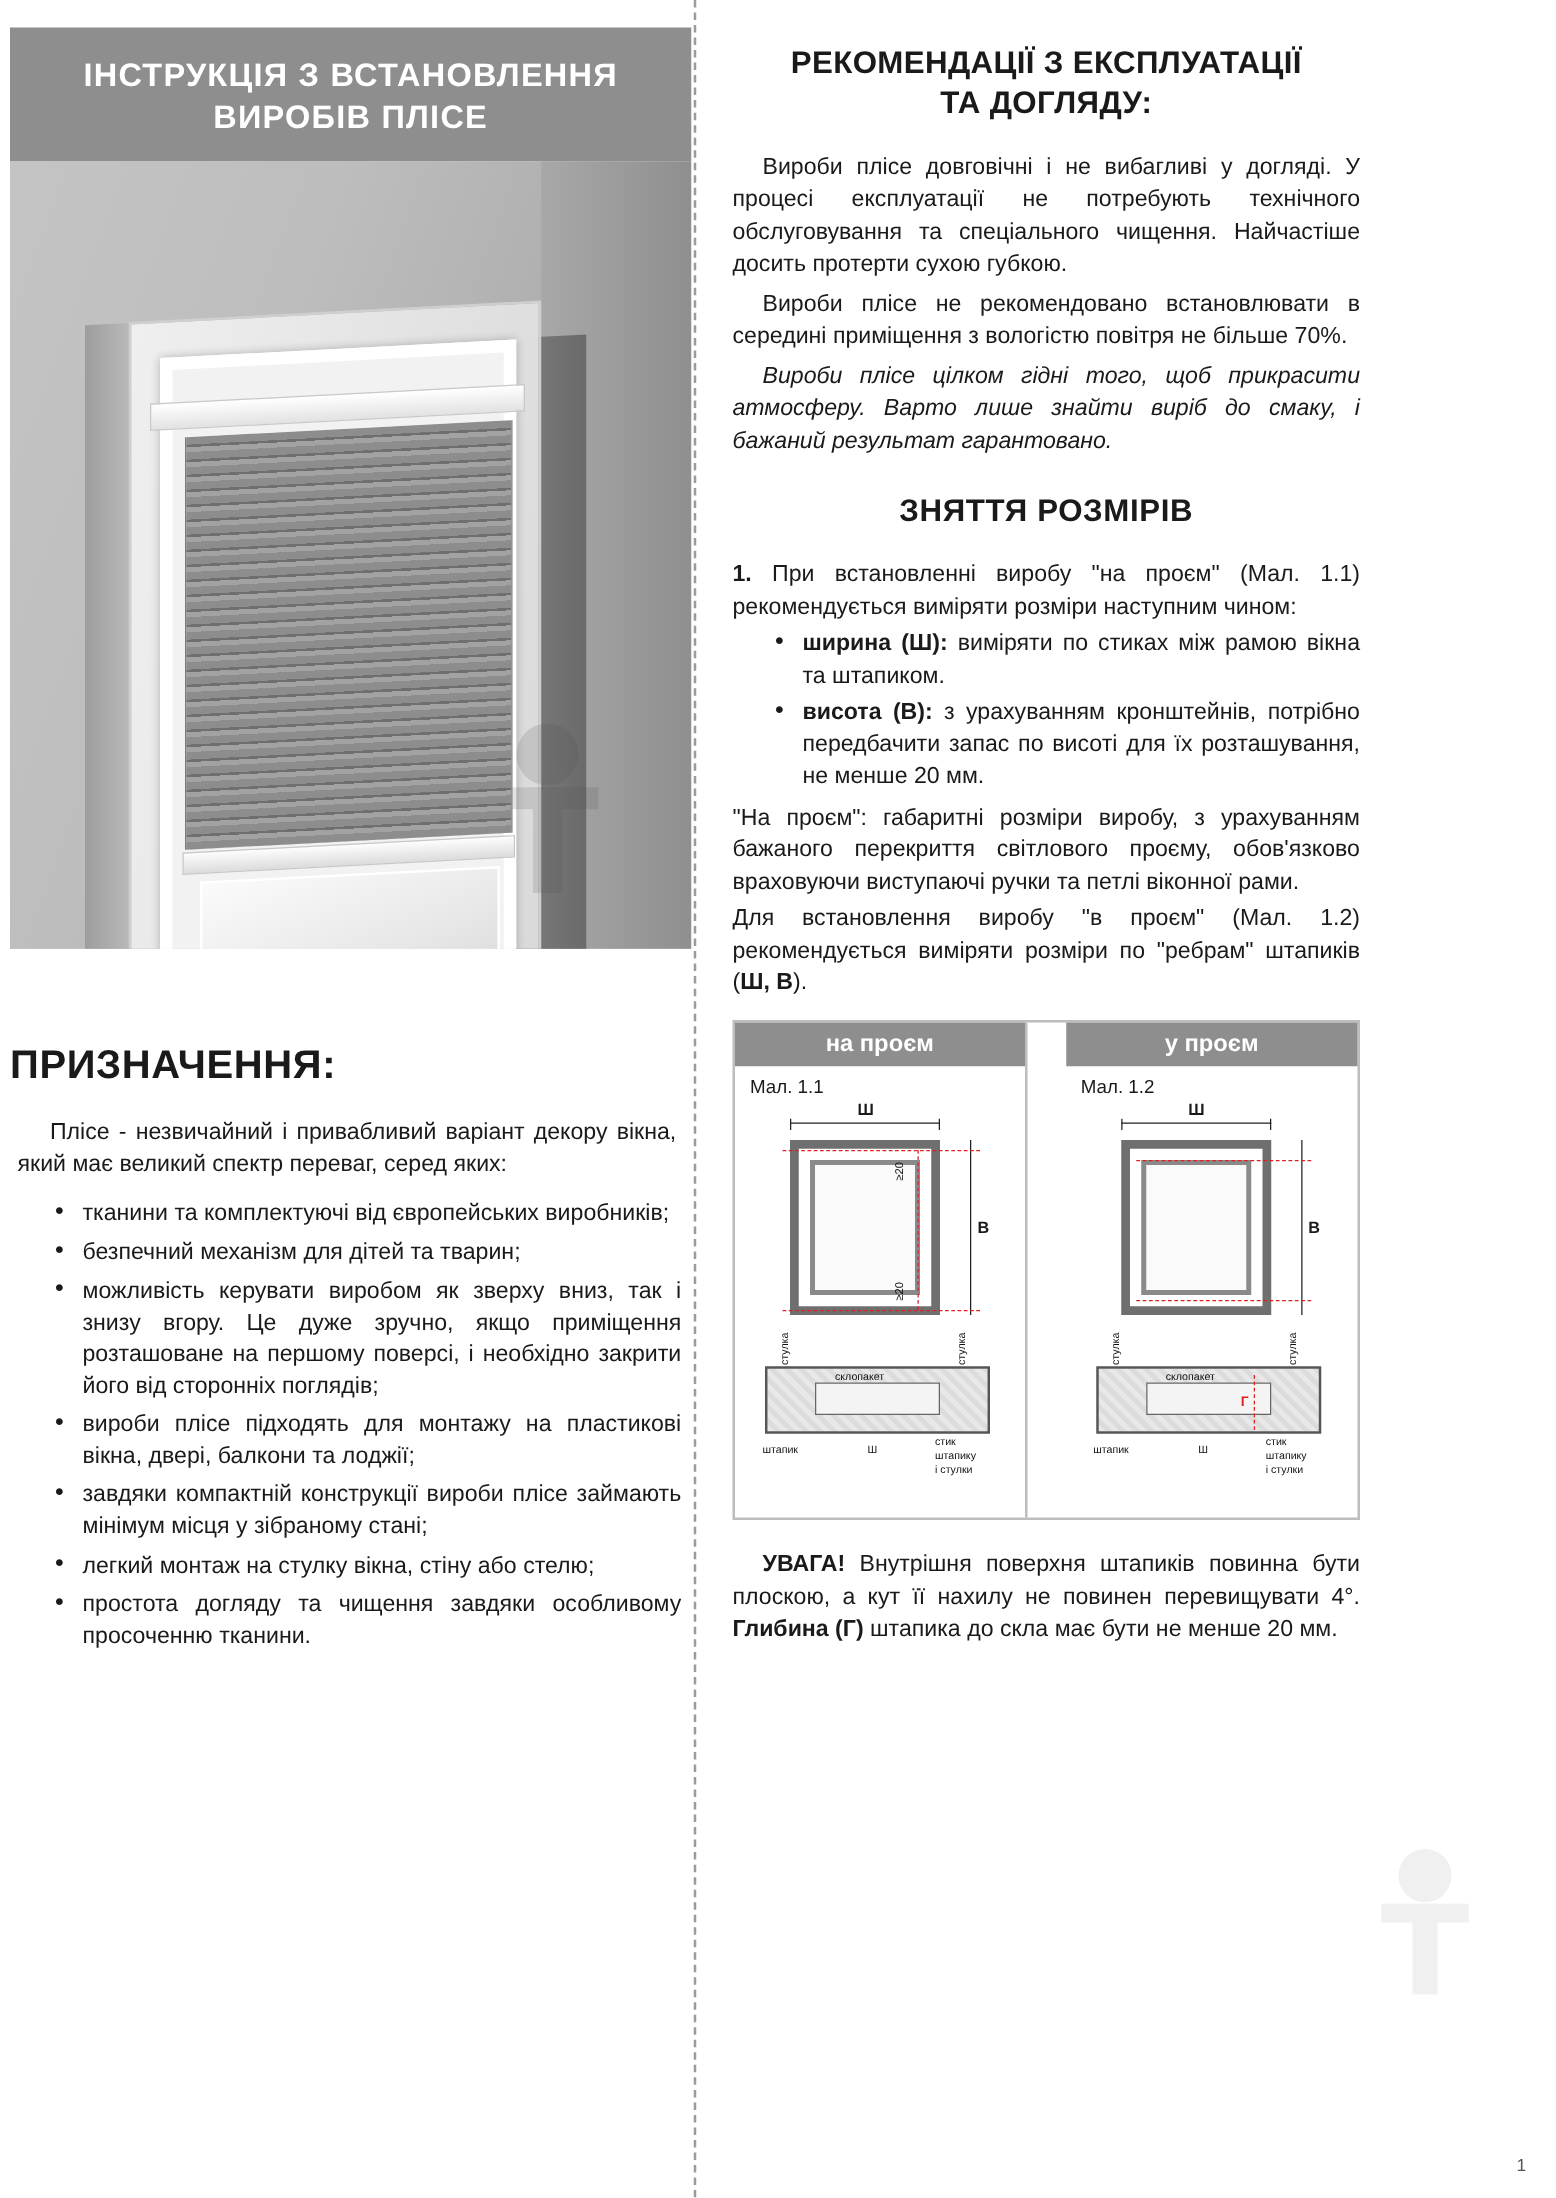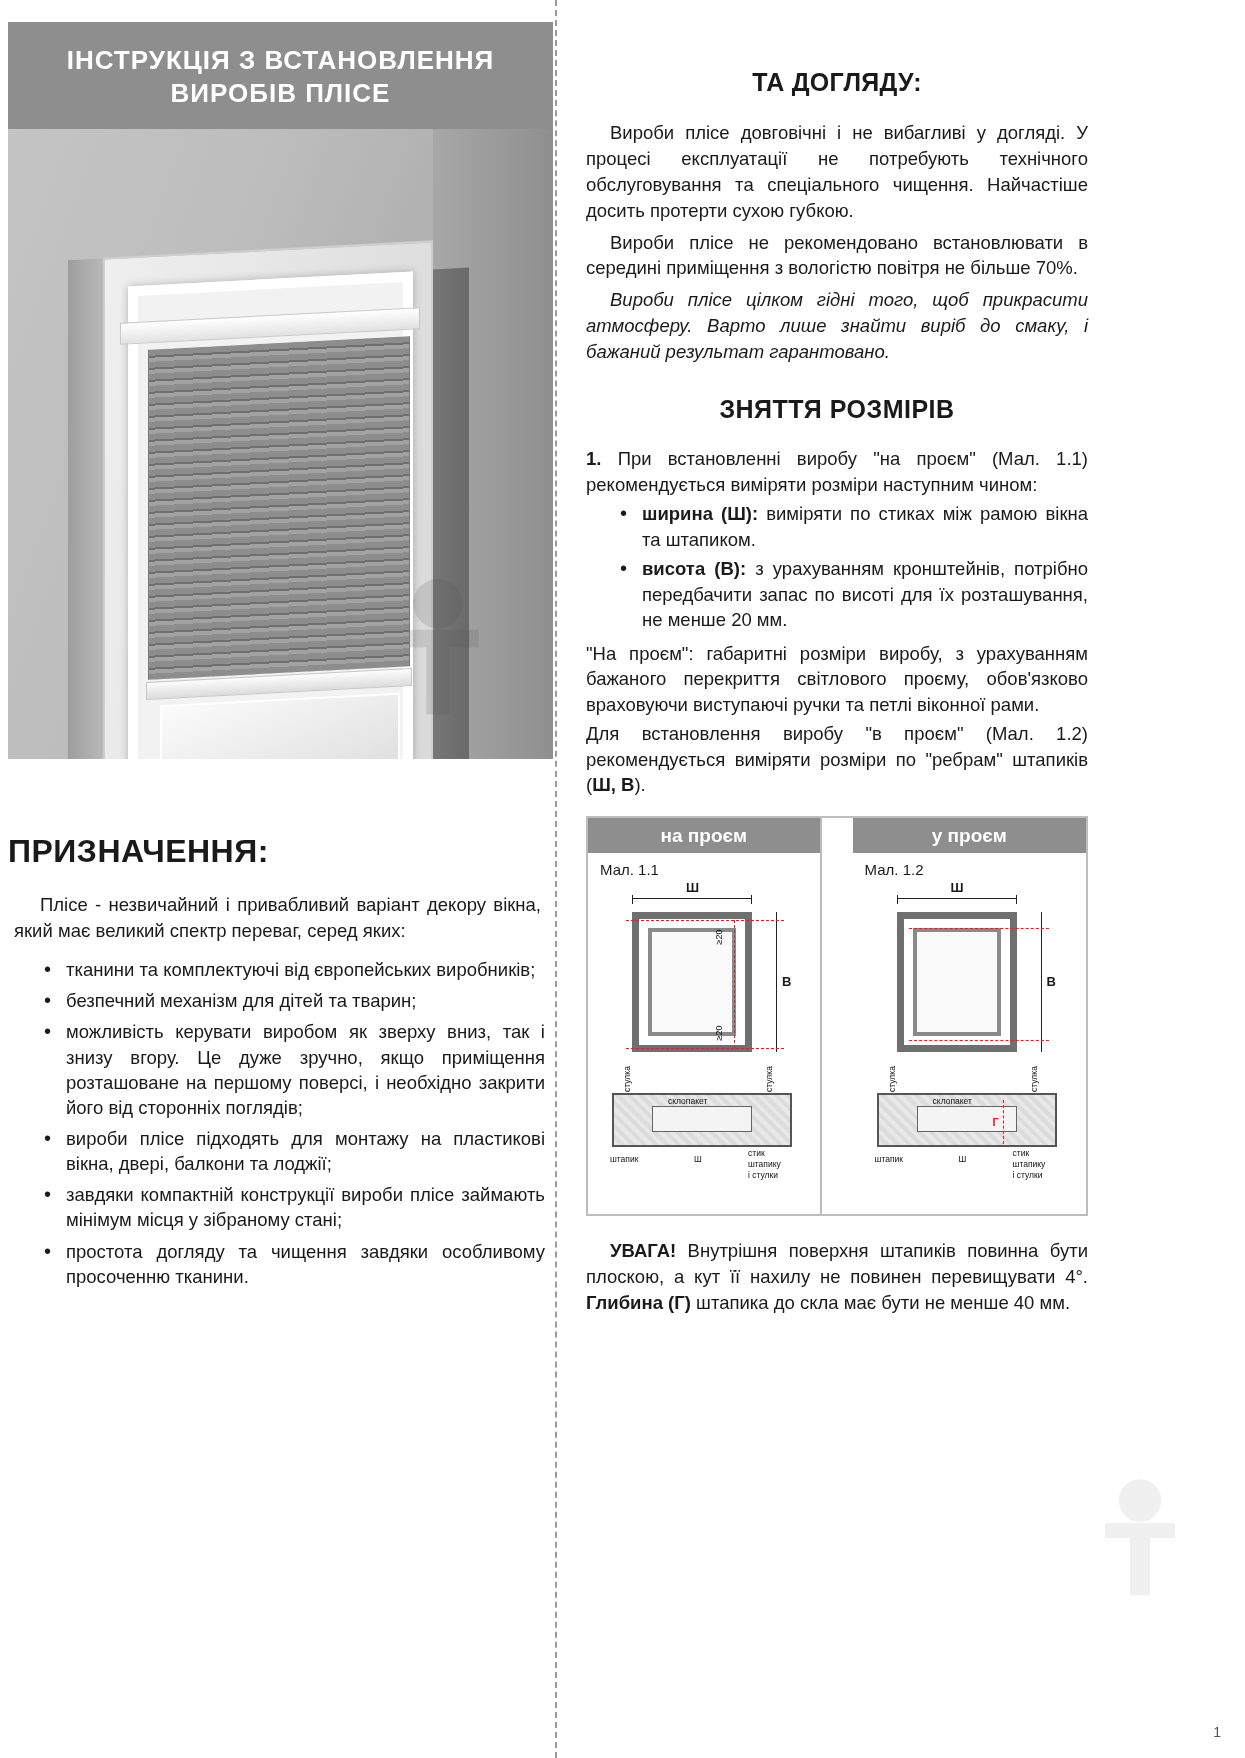--- a/index.html
+++ b/index.html
@@ -380,31 +380,32 @@
     <div class="section-head">ПРИЗНАЧЕННЯ:</div>
 
     <div class="left-body">
       <p class="para">Пліcе - незвичайний і привабливий варіант декору вікна, який має великий спектр переваг, серед яких:</p>
       <ul class="bullets">
         <li>тканини та комплектуючі від європейських виробників;</li>
         <li>безпечний механізм для дітей та тварин;</li>
         <li>можливість керувати виробом як зверху вниз, так і знизу вгору. Це дуже зручно, якщо приміщення розташоване на першому поверсі, і необхідно закрити його від сторонніх поглядів;</li>
         <li>вироби пліcе підходять для монтажу на пластикові вікна, двері, балкони та лоджії;</li>
         <li>завдяки компактній конструкції вироби пліcе займають мінімум місця у зібраному стані;</li>
+        <li>легкий монтаж на стулку вікна, стіну або стелю;</li>
         <li>простота догляду та чищення завдяки особливому просоченню тканини.</li>
       </ul>
     </div>
   </div>
 
   <div class="divider"></div>
 
   <div class="right-col">
 
     <div class="right-title">
-      <br>
+      <span>РЕКОМЕНДАЦІЇ З ЕКСПЛУАТАЦІЇ</span><br>
       <span>ТА ДОГЛЯДУ:</span>
     </div>
 
     <p class="r-para">Вироби пліcе довговічні і не вибагливі у догляді. У процесі експлуатації не потребують технічного обслуговування та спеціального чищення. Найчастіше досить протерти сухою губкою.</p>
     <p class="r-para">Вироби пліcе не рекомендовано встановлювати в середині приміщення з вологістю повітря не більше 70%.</p>
     <p class="r-para italic">Вироби пліcе цілком гідні того, щоб прикрасити атмосферу. Варто лише знайти виріб до смаку, і бажаний результат гарантовано.</p>
 
     <div class="r-head2">ЗНЯТТЯ РОЗМІРІВ</div>
 
     <p class="r-item">
@@ -486,21 +487,21 @@
           <div class="sp-lbl" style="left:22px; top:276px;">штапик</div>
           <div class="sp-lbl" style="left:106px; top:276px;">Ш</div>
           <div class="sp-lbl" style="left:160px; top:270px;">стик</div>
           <div class="sp-lbl" style="left:160px; top:281px;">штапику</div>
           <div class="sp-lbl" style="left:160px; top:292px;">і стулки</div>
         </div>
       </div>
     </div>
 
     <p class="attention">
-      <b>УВАГА!</b><span> Внутрішня поверхня штапиків повинна бути плоскою, а кут її нахилу не повинен перевищувати 4°. </span><b>Глибина (Г)</b><span> штапика до скла має бути не менше 40 мм.</span>
+      <b>УВАГА!</b><span> Внутрішня поверхня штапиків повинна бути плоскою, а кут її нахилу не повинен перевищувати 4°. </span><b>Глибина (Г)</b><span> штапика до скла має бути не менше 20 мм.</span>
     </p>
   </div>
 
   <svg class="wm-right" viewBox="0 0 100 120">
     <circle cx="50" cy="34" r="17" fill="#8a8a8a"></circle>
     <rect x="22" y="52" width="56" height="12" fill="#8a8a8a"></rect>
     <rect x="42" y="52" width="16" height="58" fill="#8a8a8a"></rect>
   </svg>
 
   <div class="page-num">1</div>

